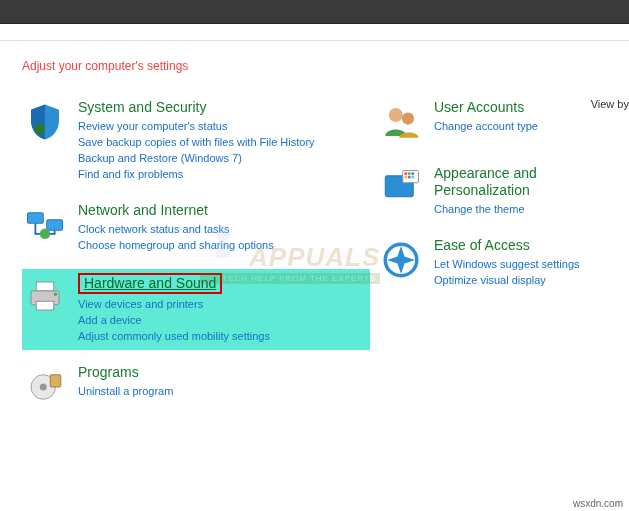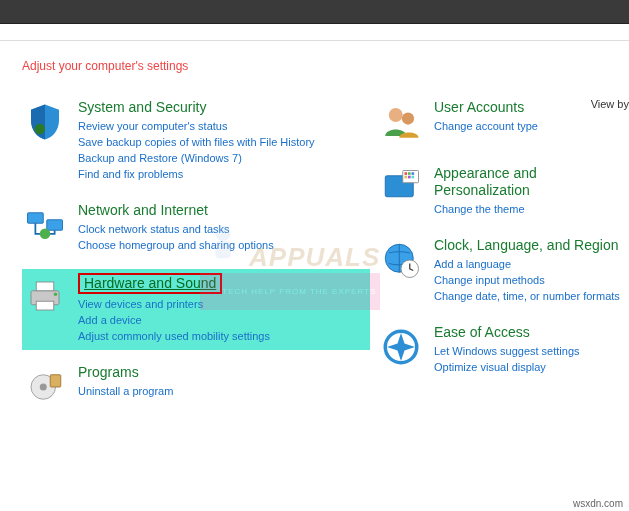--- a/index.html
+++ b/index.html
@@ -16,21 +16,21 @@
     .category.selected { background: #5eead4; }
     .category .iconwrap { width: 46px; flex: 0 0 46px; padding-top: 2px; }
     .category .body { padding-left: 8px; }
     .cat-title { color: #197b30; font-size: 14px; margin-bottom: 2px; line-height: 17px; }
     .cat-title.boxed { display: inline-block; border: 2px solid #d40000; padding: 0 4px; text-decoration: underline; color: #0a6b22; }
     .sublink { display: block; color: #1a6fc9; font-size: 11px; line-height: 16px; cursor: pointer; }
     .iconwrap svg { width: 42px; height: 42px; }
     .watermark { position: absolute; left: 200px; top: 220px; opacity: 0.18; pointer-events: none; }
     .watermark .figure { display: inline-block; }
     .watermark-text { font-size: 26px; font-weight: bold; color: #a16207; font-style: italic; letter-spacing: 1px; }
-    .watermark-sub { display: block; background: #ec4899; color: #fff; font-size: 8px; padding: 14px 4px; text-align: right; letter-spacing: 1px; }
+    .watermark-sub { display: block; background: #4d7c0f; color: #fff; font-size: 8px; padding: 1px 4px; text-align: right; letter-spacing: 1px; }
     .src { position: absolute; right: 6px; bottom: 2px; font-size: 10px; color: #666; }
   </style>
 </head>
 <body>
 
 <div class="top-bar"></div>
 <div class="rule"></div>
 
 <div class="content">
   <div class="page-title">Adjust your computer's settings</div>
@@ -135,36 +135,20 @@
               <rect x="32" y="10" width="3" height="3" fill="#b050e0"></rect>
               <rect x="36" y="10" width="3" height="3" fill="#50e0c0"></rect>
             </svg>
         </div>
         <div class="body">
           <div class="cat-title">Appearance and Personalization</div>
           <a class="sublink">Change the theme</a>
         </div>
       </div>
 
-      <div class="category">
-        <div class="iconwrap">
-          <svg viewBox="0 0 48 48">
-              <circle cx="22" cy="22" r="16" fill="#3aa0e8" stroke="#1a6bb0"></circle>
-              <path d="M10 16 C16 14 28 14 34 16 M10 28 C16 30 28 30 34 28 M22 6 V38" stroke="#1a6bb0" fill="none"></path>
-              <circle cx="34" cy="34" r="10" fill="#fff" stroke="#888"></circle>
-              <path d="M34 28 V34 L38 36" stroke="#444" stroke-width="1.5" fill="none"></path>
-            </svg>
-        </div>
-        <div class="body">
-          <div class="cat-title">Clock, Language, and Region</div>
-          <a class="sublink">Add a language</a>
-          <a class="sublink">Change input methods</a>
-          <a class="sublink">Change date, time, or number formats</a>
-        </div>
-      </div>
 
       <div class="category">
         <div class="iconwrap">
           <svg viewBox="0 0 48 48">
               <circle cx="24" cy="24" r="18" fill="none" stroke="#2c8fd6" stroke-width="4"></circle>
               <path d="M24 8 L28 20 L40 24 L28 28 L24 40 L20 28 L8 24 L20 20 Z" fill="#2c8fd6"></path>
             </svg>
         </div>
         <div class="body">
           <div class="cat-title">Ease of Access</div>

